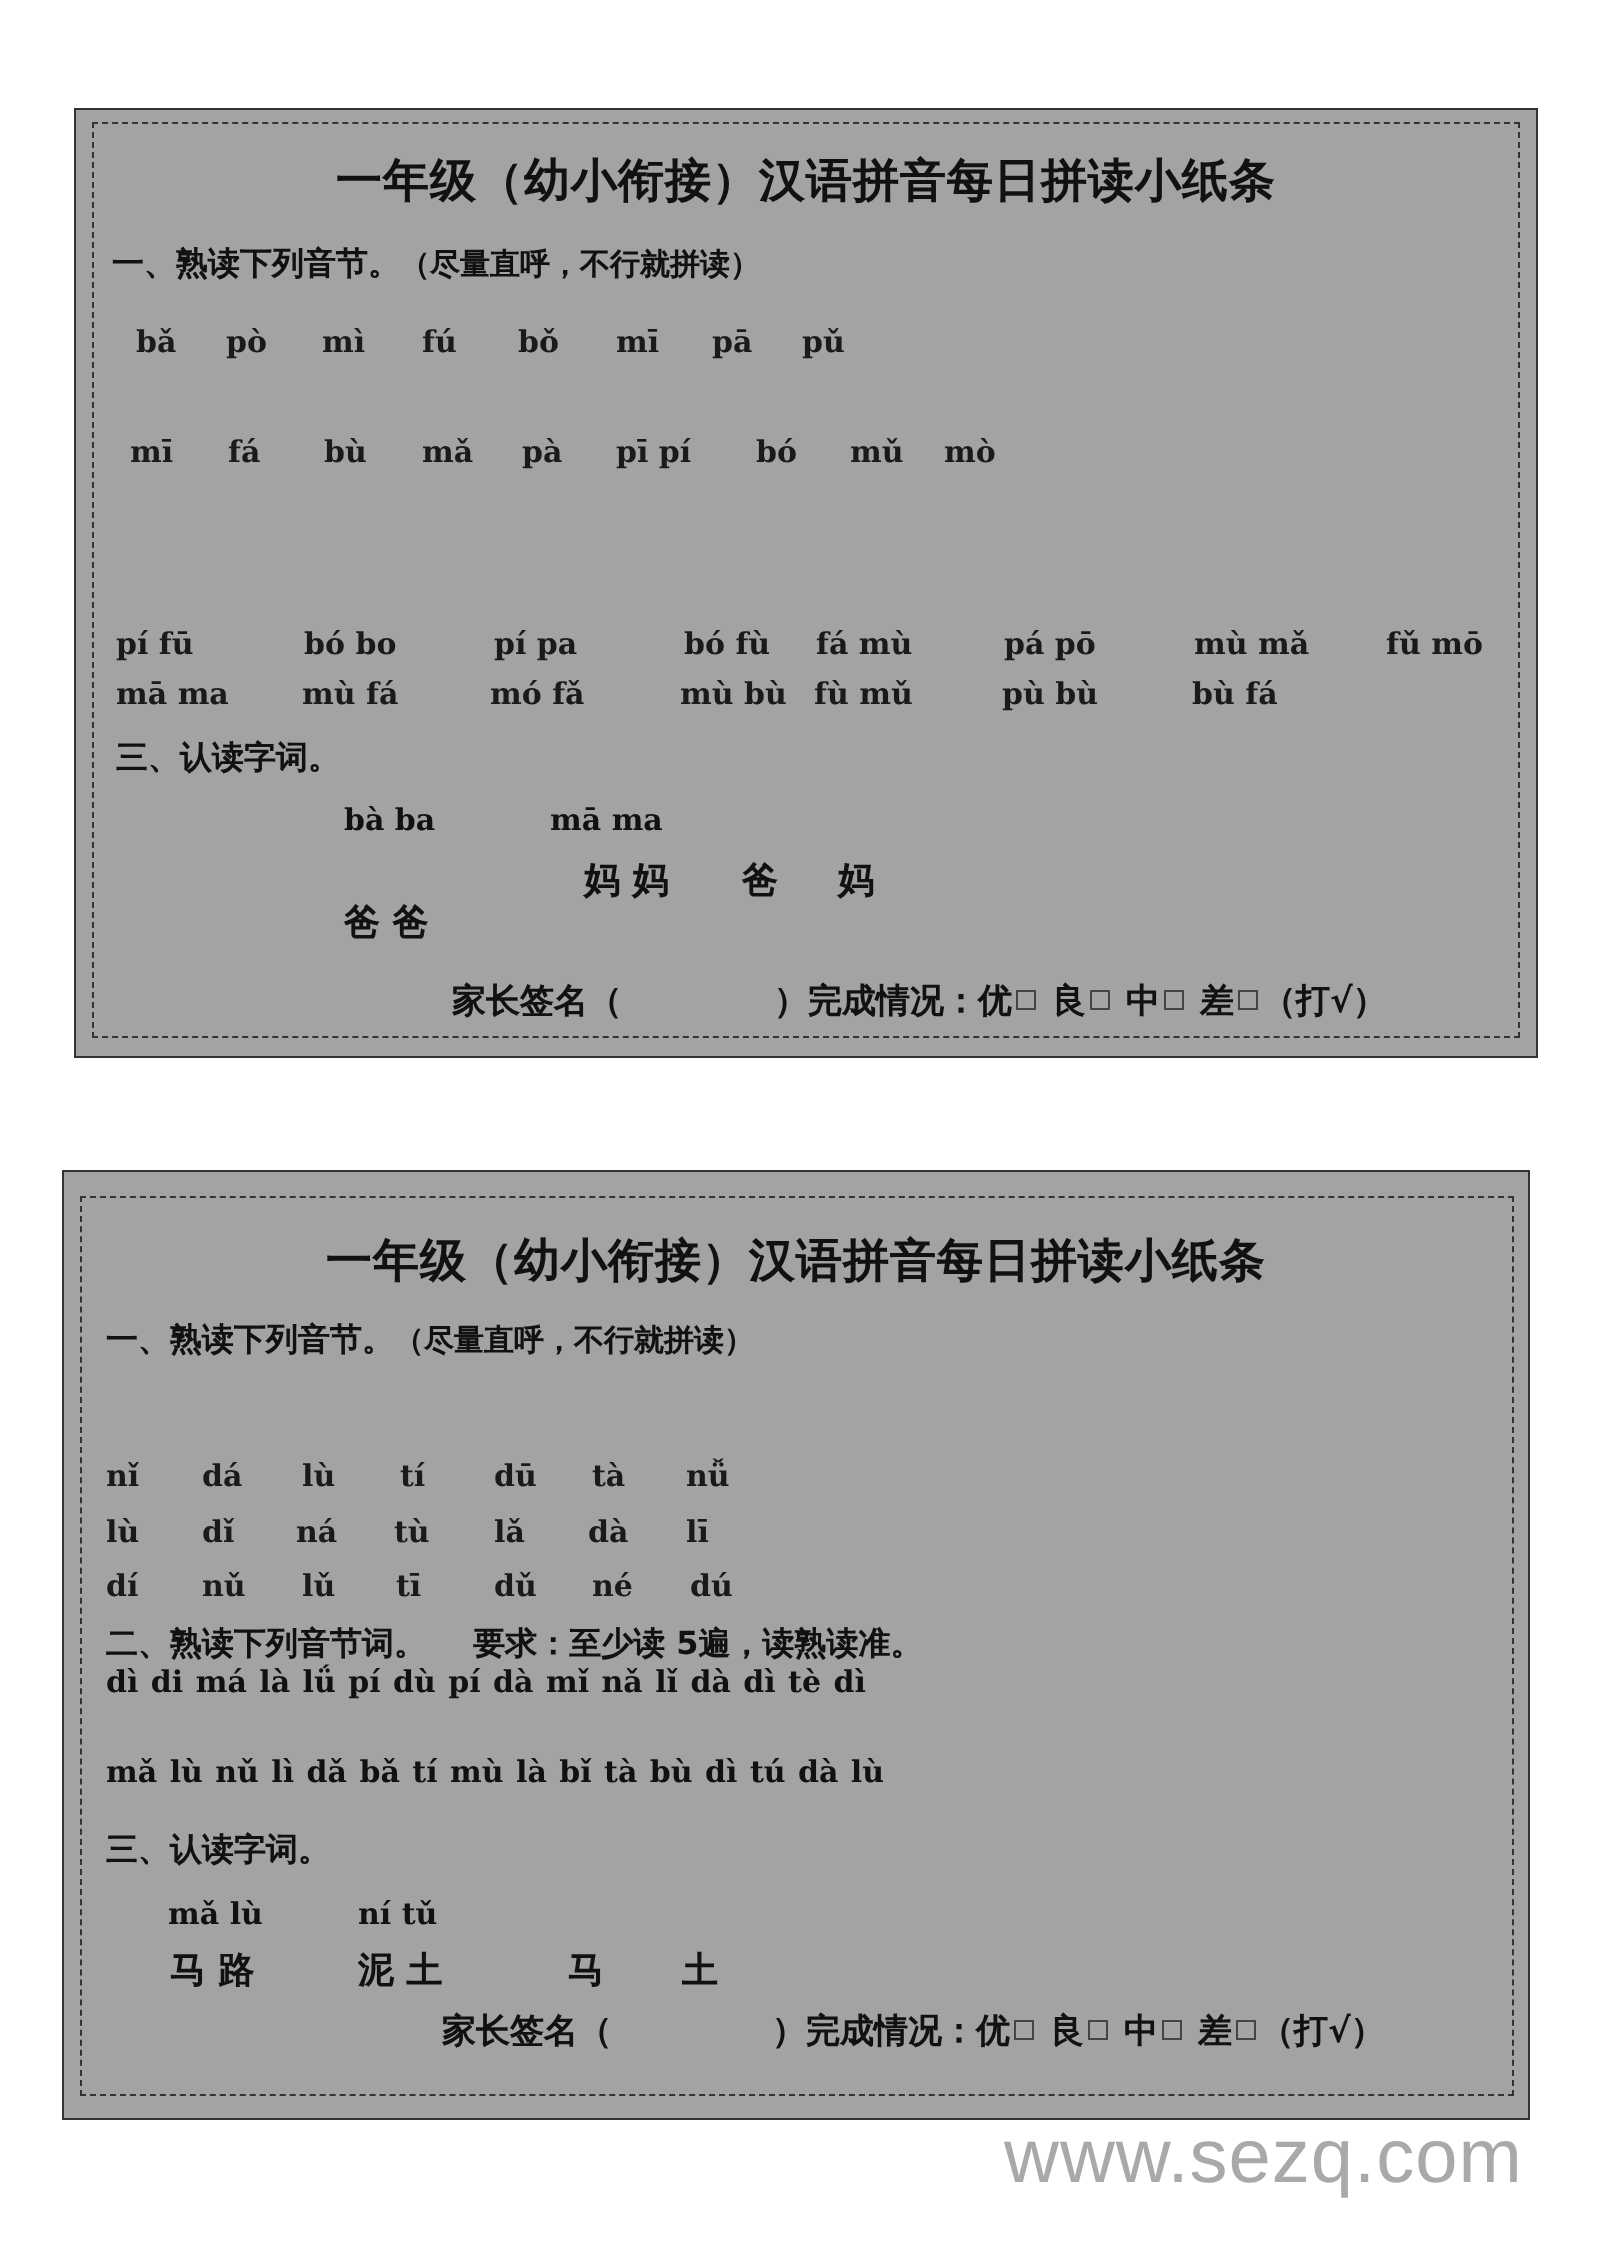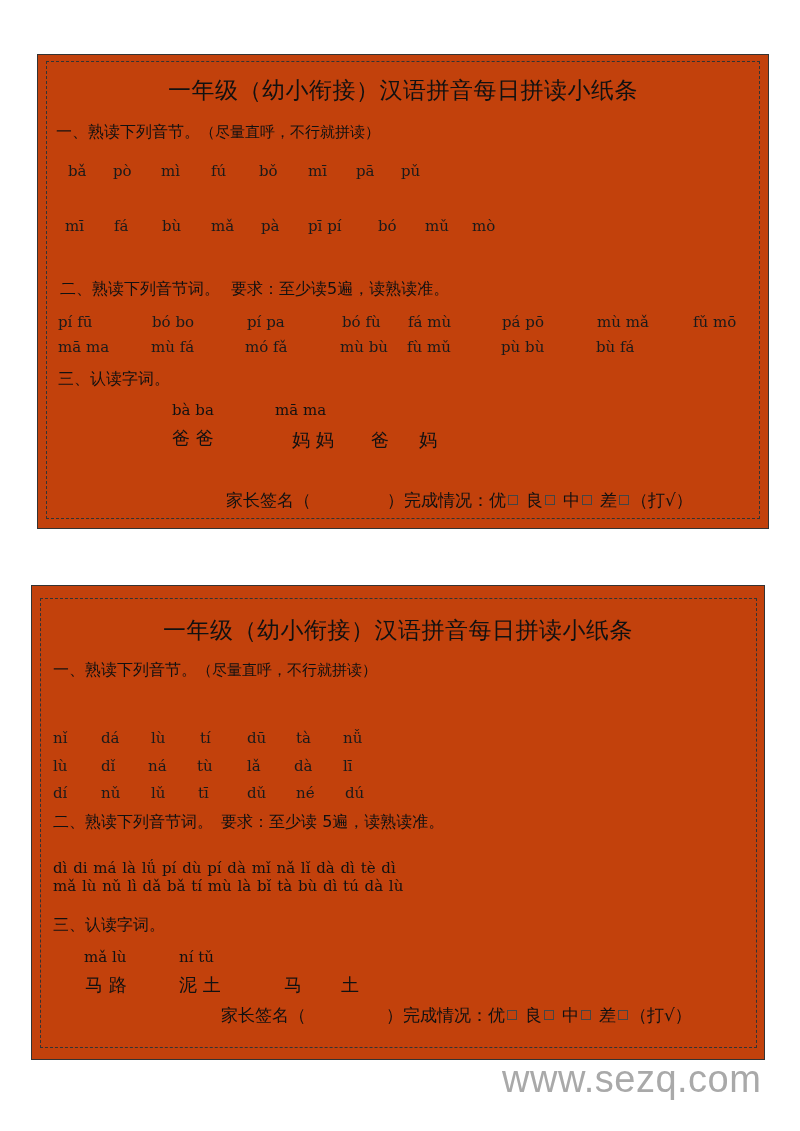--- a/index.html
+++ b/index.html
@@ -1,18 +1,18 @@
 <!DOCTYPE html>
 <html><head>
 <meta charset="utf-8">
 <style>
   html, body { margin:0; padding:0; background:#ffffff; }
   body { width:800px; height:1131px; position:relative; overflow:hidden;
          font-family:"DejaVu Sans", sans-serif; color:#1a1a1a; }
-  .card { position:absolute; border:1.5px solid #333; box-sizing:border-box; background:#c2410c; }
+  .card { position:absolute; border:1.5px solid #333; box-sizing:border-box; background:#a3a3a3;font-weight:bold; }
   .dash { position:absolute; border:1.5px dashed #333; box-sizing:border-box; }
   .title { position:absolute; left:0; right:0; text-align:center; font-size:23px; color:#111; letter-spacing:0.5px; }
   .sec { position:absolute; font-size:16px; color:#111; white-space:nowrap; }
   .sec .note { font-size:15px; }
   .py { position:absolute; font-family:"DejaVu Serif", serif; font-size:15px; color:#111; white-space:nowrap; }
   .row { position:absolute; height:20px; }
   .row span { position:absolute; top:0; font-family:"DejaVu Serif", serif; font-size:15px; white-space:nowrap; }
   .hz { position:absolute; font-size:18px; white-space:nowrap; color:#111; }
   .sig { position:absolute; font-size:17px; white-space:nowrap; color:#111; }
   .box { display:inline-block; width:8px; height:8px; border:1px solid #444; margin:0 8px 0 2px; vertical-align:1px; }
@@ -45,24 +45,20 @@
     <span style="left:49px">fá</span>
     <span style="left:97px">bù</span>
     <span style="left:146px">mǎ</span>
     <span style="left:196px">pà</span>
     <span style="left:243px">pī pí</span>
     <span style="left:313px">bó</span>
     <span style="left:360px">mǔ</span>
     <span style="left:407px">mò</span>
   </div>
 
-  <div class="sec" style="left:22px; top:224px;">
-    <span>二、熟读下列音节词。</span>
-    <span style="margin-left:6px">要求：至少读5遍，读熟读准。</span>
-  </div>
 
   <div class="row" style="left:20px; top:258px; width:700px;">
     <span style="left:0px">pí fū</span>
     <span style="left:94px">bó bo</span>
     <span style="left:189px">pí pa</span>
     <span style="left:284px">bó fù</span>
     <span style="left:350px">fá mù</span>
     <span style="left:444px">pá pō</span>
     <span style="left:539px">mù mǎ</span>
     <span style="left:635px">fǔ mō</span>
@@ -74,21 +70,21 @@
     <span style="left:282px">mù bù</span>
     <span style="left:349px">fù mǔ</span>
     <span style="left:443px">pù bù</span>
     <span style="left:538px">bù fá</span>
   </div>
 
   <div class="sec" style="left:20px; top:314px;">三、认读字词。</div>
 
   <div class="py" style="left:134px; top:346px;">bà ba</div>
   <div class="py" style="left:237px; top:346px;">mā ma</div>
-  <div class="hz" style="left:134px; top:371px;">爸 爸</div>
+  <div class="hz" style="left:134px; top:394px;">爸 爸</div>
   <div class="hz" style="left:254px; top:373px;">妈 妈</div>
   <div class="hz" style="left:333px; top:373px;">爸</div>
   <div class="hz" style="left:381px; top:373px;">妈</div>
 
   <div class="sig" style="left:188px; top:434px;">
     <span>家长签名（</span><span style="display:inline-block; width:76px;"></span><span>）完成情况：</span><span>优</span><span class="box"></span><span>良</span><span class="box"></span><span>中</span><span class="box"></span><span>差</span><span class="box" style="margin-right:2px;"></span><span>（打√）</span>
   </div>
 </div>
 
 <div class="card" style="left:31px; top:585px; width:734px; height:475px;">
@@ -123,24 +119,24 @@
     <span style="left:48px">nǔ</span>
     <span style="left:98px">lǔ</span>
     <span style="left:145px">tī</span>
     <span style="left:194px">dǔ</span>
     <span style="left:243px">né</span>
     <span style="left:292px">dú</span>
   </div>
 
   <div class="sec" style="left:21px; top:226px;">
     <span>二、熟读下列音节词。</span>
-    <span style="margin-left:3px">要求：至少读 5遍，读熟读准。</span>
+    <span style="margin-left:18px">要求：至少读 5遍，读熟读准。</span>
   </div>
 
-  <div class="py" style="left:21px; top:273px; word-spacing:1px;">dì di má là lǘ pí dù pí dà mǐ nǎ lǐ dà dì tè dì</div>
+  <div class="py" style="left:21px; top:246px; word-spacing:1px;">dì di má là lǘ pí dù pí dà mǐ nǎ lǐ dà dì tè dì</div>
   <div class="py" style="left:21px; top:291px; word-spacing:1px;">mǎ lù nǔ lì dǎ bǎ tí mù là bǐ tà bù dì tú dà lù</div>
 
   <div class="sec" style="left:21px; top:329px;">三、认读字词。</div>
 
   <div class="py" style="left:52px; top:362px;">mǎ lù</div>
   <div class="py" style="left:147px; top:362px;">ní tǔ</div>
   <div class="hz" style="left:53px; top:387px;">马 路</div>
   <div class="hz" style="left:147px; top:387px;">泥 土</div>
   <div class="hz" style="left:252px; top:387px;">马</div>
   <div class="hz" style="left:309px; top:387px;">土</div>

